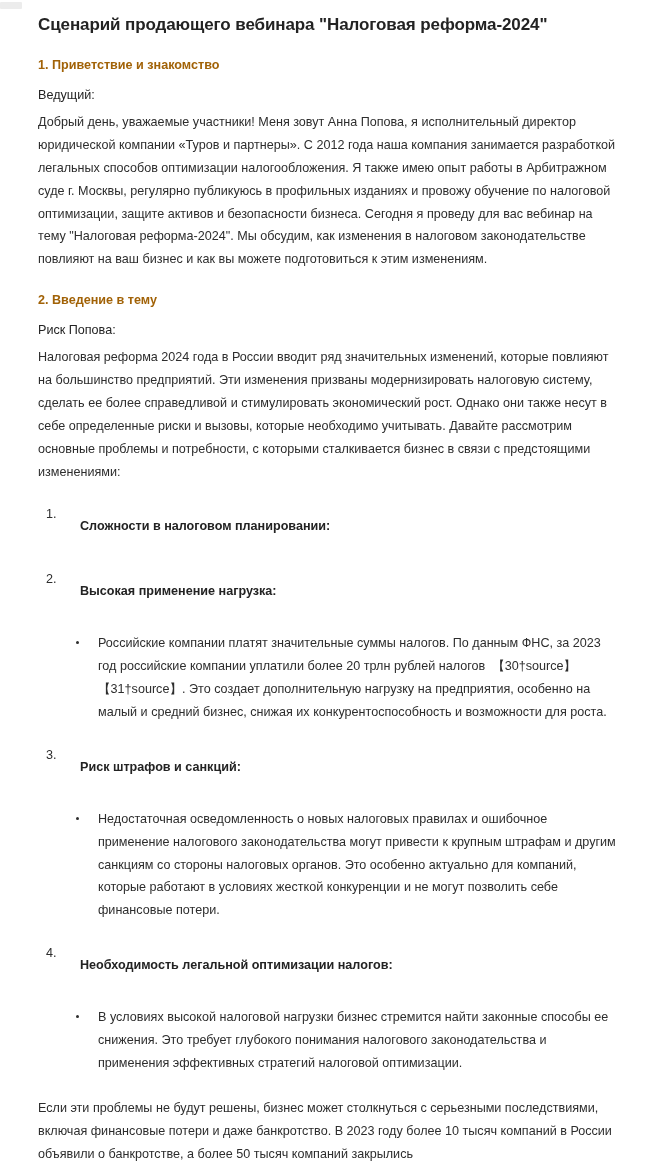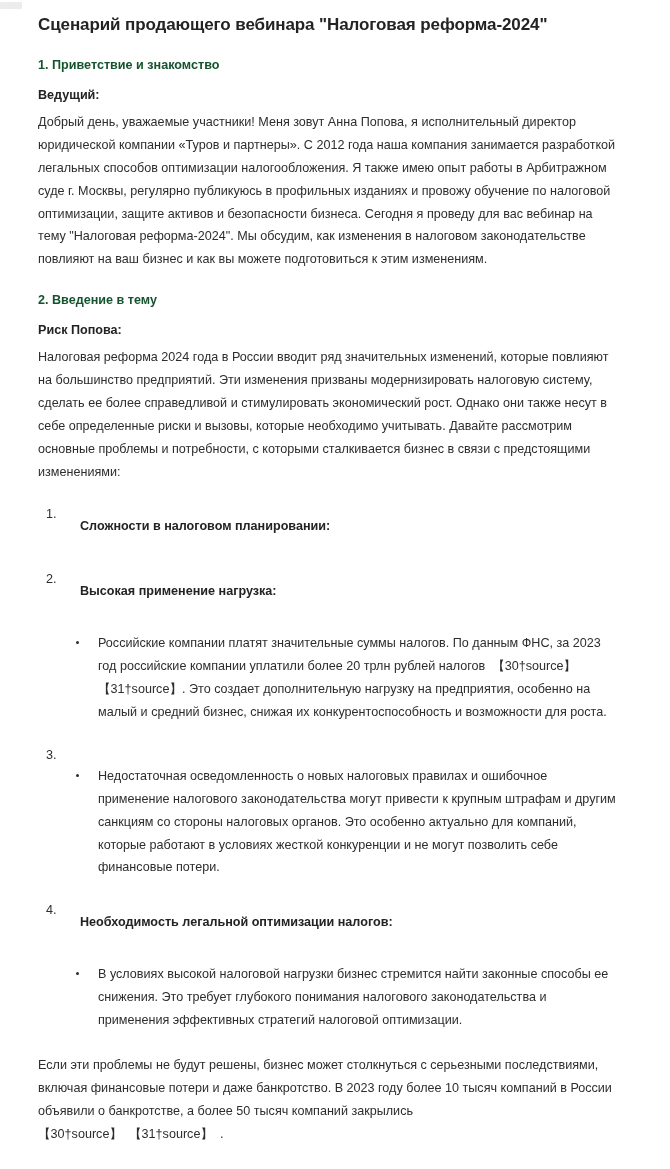--- a/index.html
+++ b/index.html
@@ -41,29 +41,29 @@
     line-height: 1.3;
     letter-spacing: -0.1px;
     color: #232323;
     margin: 0;
     padding-top: 14px;
   }
 
   .section-heading {
     font-size: 12.6px;
     font-weight: bold;
-    color: #14532d;
+    color: #a16207;
     margin: 0;
     padding-top: 20px;
     line-height: 1.5;
   }
 
   .speaker {
     font-size: 12.6px;
-    font-weight: bold;
+    font-weight: normal;
     color: #232323;
     margin: 0;
     padding-top: 11px;
     line-height: 1.5;
   }
 
   .para {
     font-size: 12.6px;
     line-height: 1.82;
     margin: 0;
@@ -173,20 +173,21 @@
       <ul class="detail-list">
         <li class="detail-item">
           <span class="detail-bullet"></span>
           <p class="detail-text"><span>Российские компании платят значительные суммы налогов. По данным ФНС, за 2023 год российские компании уплатили более 20 трлн рублей налогов</span><span class="citation-gap"></span><span class="citation">【30†source】</span><span class="citation-gap"></span><span class="citation">【31†source】</span><span>. Это создает дополнительную нагрузку на предприятия, особенно на малый и средний бизнес, снижая их конкурентоспособность и возможности для роста.</span></p>
         </li>
       </ul>
     </li>
 
     <li class="problem-item">
       <span class="problem-marker">3.</span>
+      <p class="problem-title">Риск штрафов и санкций:</p>
       <ul class="detail-list">
         <li class="detail-item">
           <span class="detail-bullet"></span>
           <p class="detail-text">Недостаточная осведомленность о новых налоговых правилах и ошибочное применение налогового законодательства могут привести к крупным штрафам и другим санкциям со стороны налоговых органов. Это особенно актуально для компаний, которые работают в условиях жесткой конкуренции и не могут позволить себе финансовые потери.</p>
         </li>
       </ul>
     </li>
 
     <li class="problem-item">
       <span class="problem-marker">4.</span>

